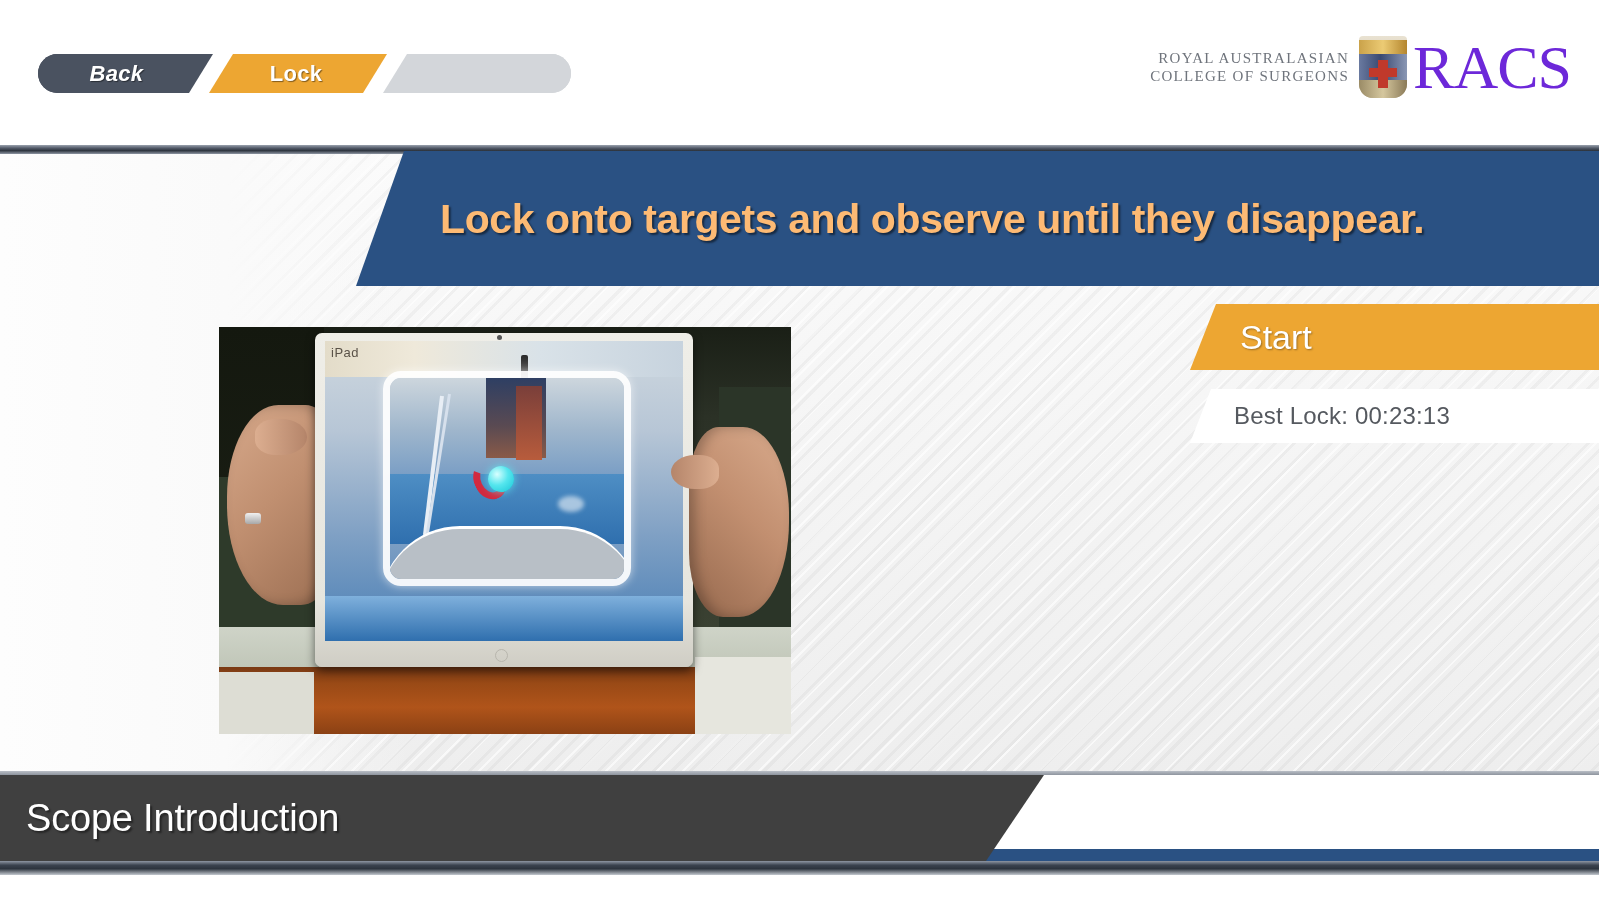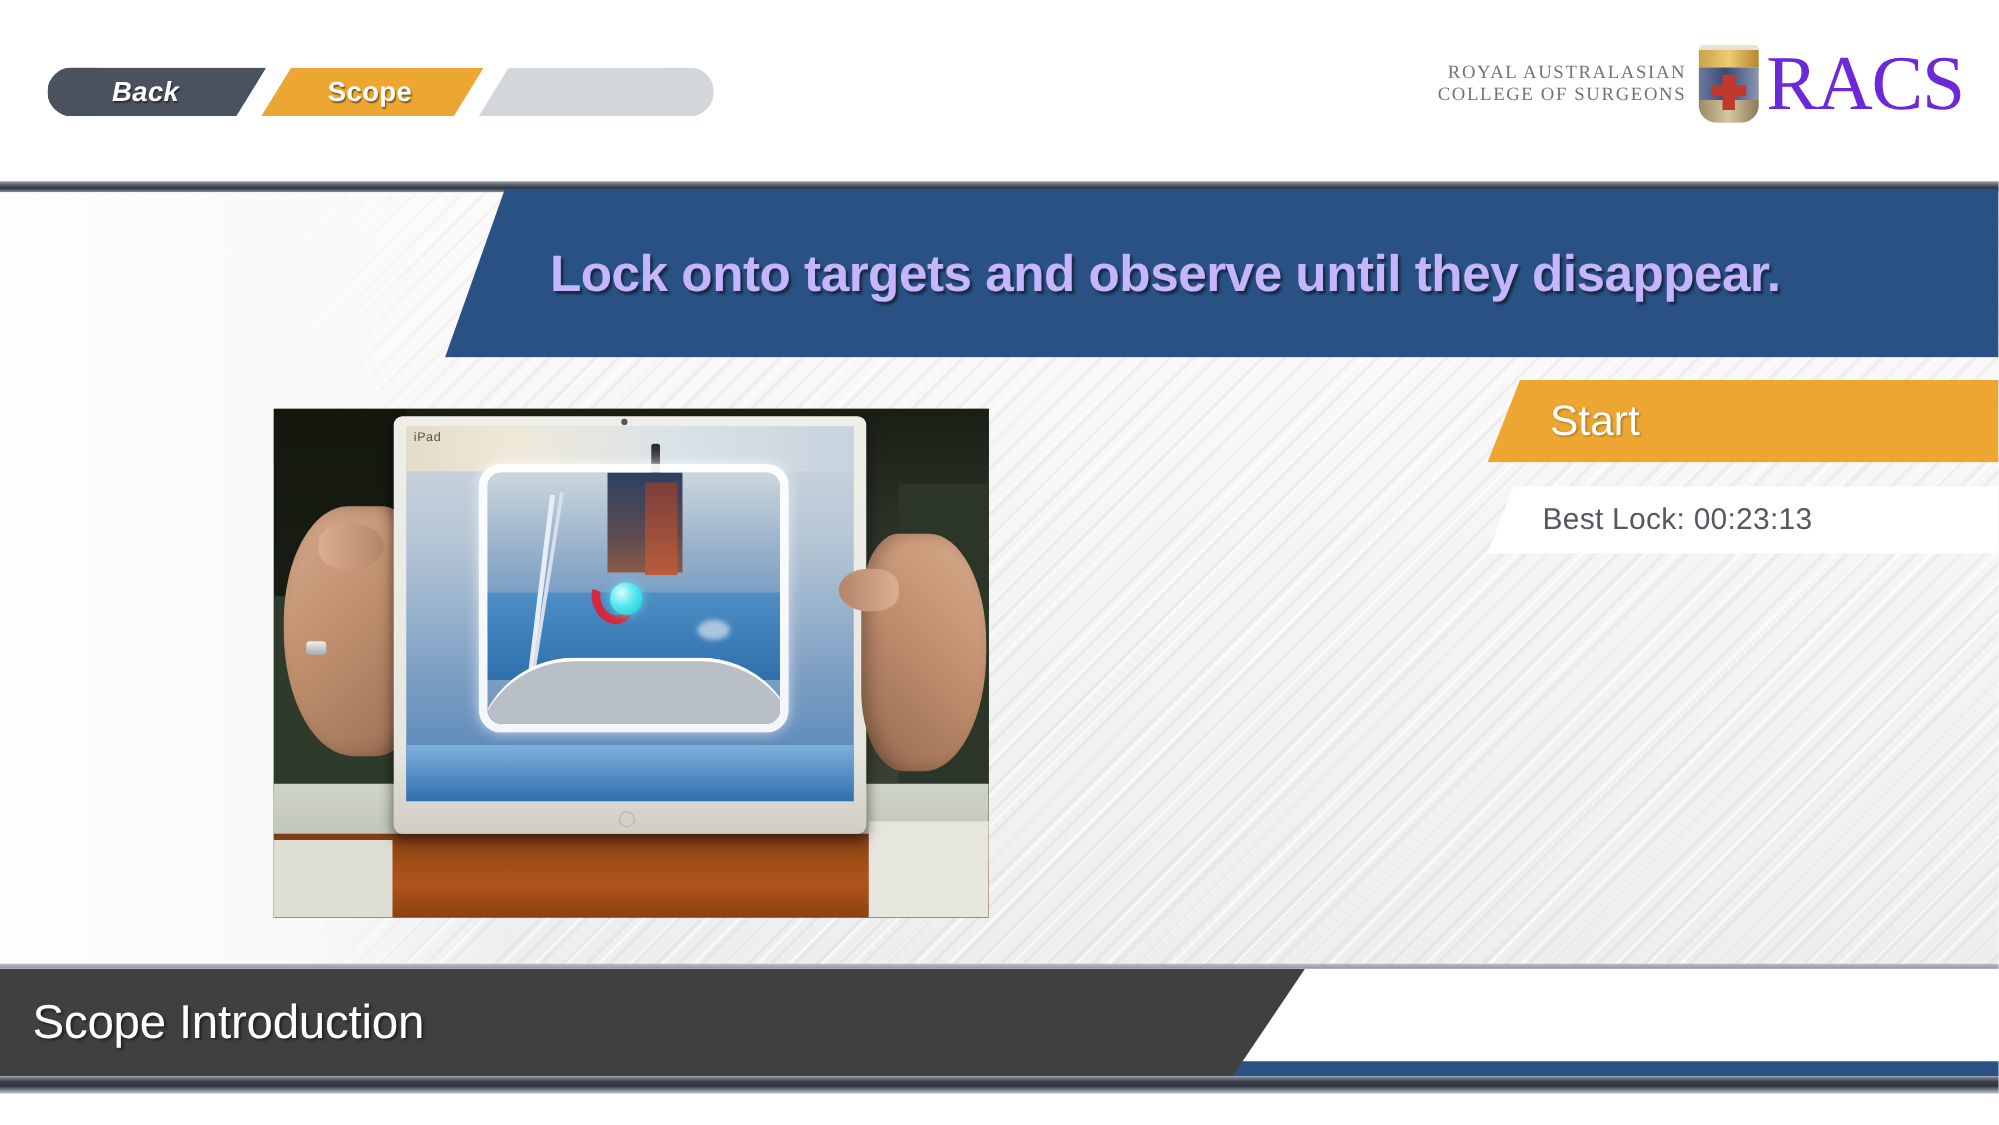--- a/index.html
+++ b/index.html
@@ -97,21 +97,21 @@
 
   
   #title-banner {
     position: absolute; left: 356px; top: 151px; width: 1243px; height: 135px;
     background: #2a5183;
     clip-path: polygon(48px 0, 100% 0, 100% 100%, 0 100%);
     display: flex; align-items: center;
   }
   #title-text {
     margin-left: 84px; margin-right: 8px;
-    color: #c4b5fd; font-size: 41px; font-weight: bold; line-height: 50px;
+    color: #fdba74; font-size: 41px; font-weight: bold; line-height: 50px;
     letter-spacing: -.4px; text-shadow: 2px 2px 2px rgba(0,0,0,.5); text-align: right;
   }
 
   
   #video-frame {
     position: absolute; left: 219px; top: 327px; width: 572px; height: 407px;
     overflow: hidden; background: #0c0f0a;
   }
   .vf { position: absolute; }
   #v-bg-left  { left:0; top:0; width: 105px; height: 300px; background: linear-gradient(180deg,#14180f,#1b2015); }
@@ -135,21 +135,21 @@
     box-shadow: 0 4px 10px rgba(0,0,0,.55);
   }
   #tablet-screen {
     position: absolute; left: 10px; top: 8px; width: 358px; height: 300px;
     background: linear-gradient(180deg,#cfd8df 0%,#b7c6d6 30%,#7fa0c4 65%,#4a7fb5 100%);
     overflow: hidden;
   }
   .ts { position: absolute; }
   #ts-top-strip { left:0; top:0; width:358px; height:36px;
                   background: linear-gradient(90deg,#e3dcc9 0%,#efe9da 25%,#d9e2e8 60%,#c7d3de 100%); }
-  #ts-status { left: 6px; top: 4px; font-size: 10px; color: #5a5248; letter-spacing: .5px; }
+  #ts-status { left: 6px; top: 4px; font-size: 13px; color: #5a5248; letter-spacing: .5px; }
   #ts-stand { left: 196px; top: 14px; width: 7px; height: 30px;
               background: linear-gradient(180deg,#2a2a2a,#6a6a6a); border-radius: 2px; }
   #ts-ui-frame {
     left: 58px; top: 30px; width: 248px; height: 215px;
     border: 7px solid rgba(255,255,255,.92);
     border-radius: 18px;
     box-shadow: 0 0 10px rgba(255,255,255,.6);
     overflow: hidden;
   }
   #ui-sky { left:0; top:0; width: 234px; height: 130px;
@@ -267,21 +267,21 @@
 
 <div id="stage">
 
   <div id="header">
 
     <div id="nav-pills">
       <div class="pill" id="nav-back">
         <span class="pill-label">Back</span>
       </div>
       <div class="pill" id="nav-home">
-        <span class="pill-label">Scope</span>
+        <span class="pill-label">Lock</span>
       </div>
       <div class="pill" id="nav-blank">
         <span class="pill-label"></span>
       </div>
     </div>
 
     <div id="logo">
       <div id="logo-words">
         <div class="logo-line">ROYAL AUSTRALASIAN</div>
         <div class="logo-line">COLLEGE OF SURGEONS</div>

